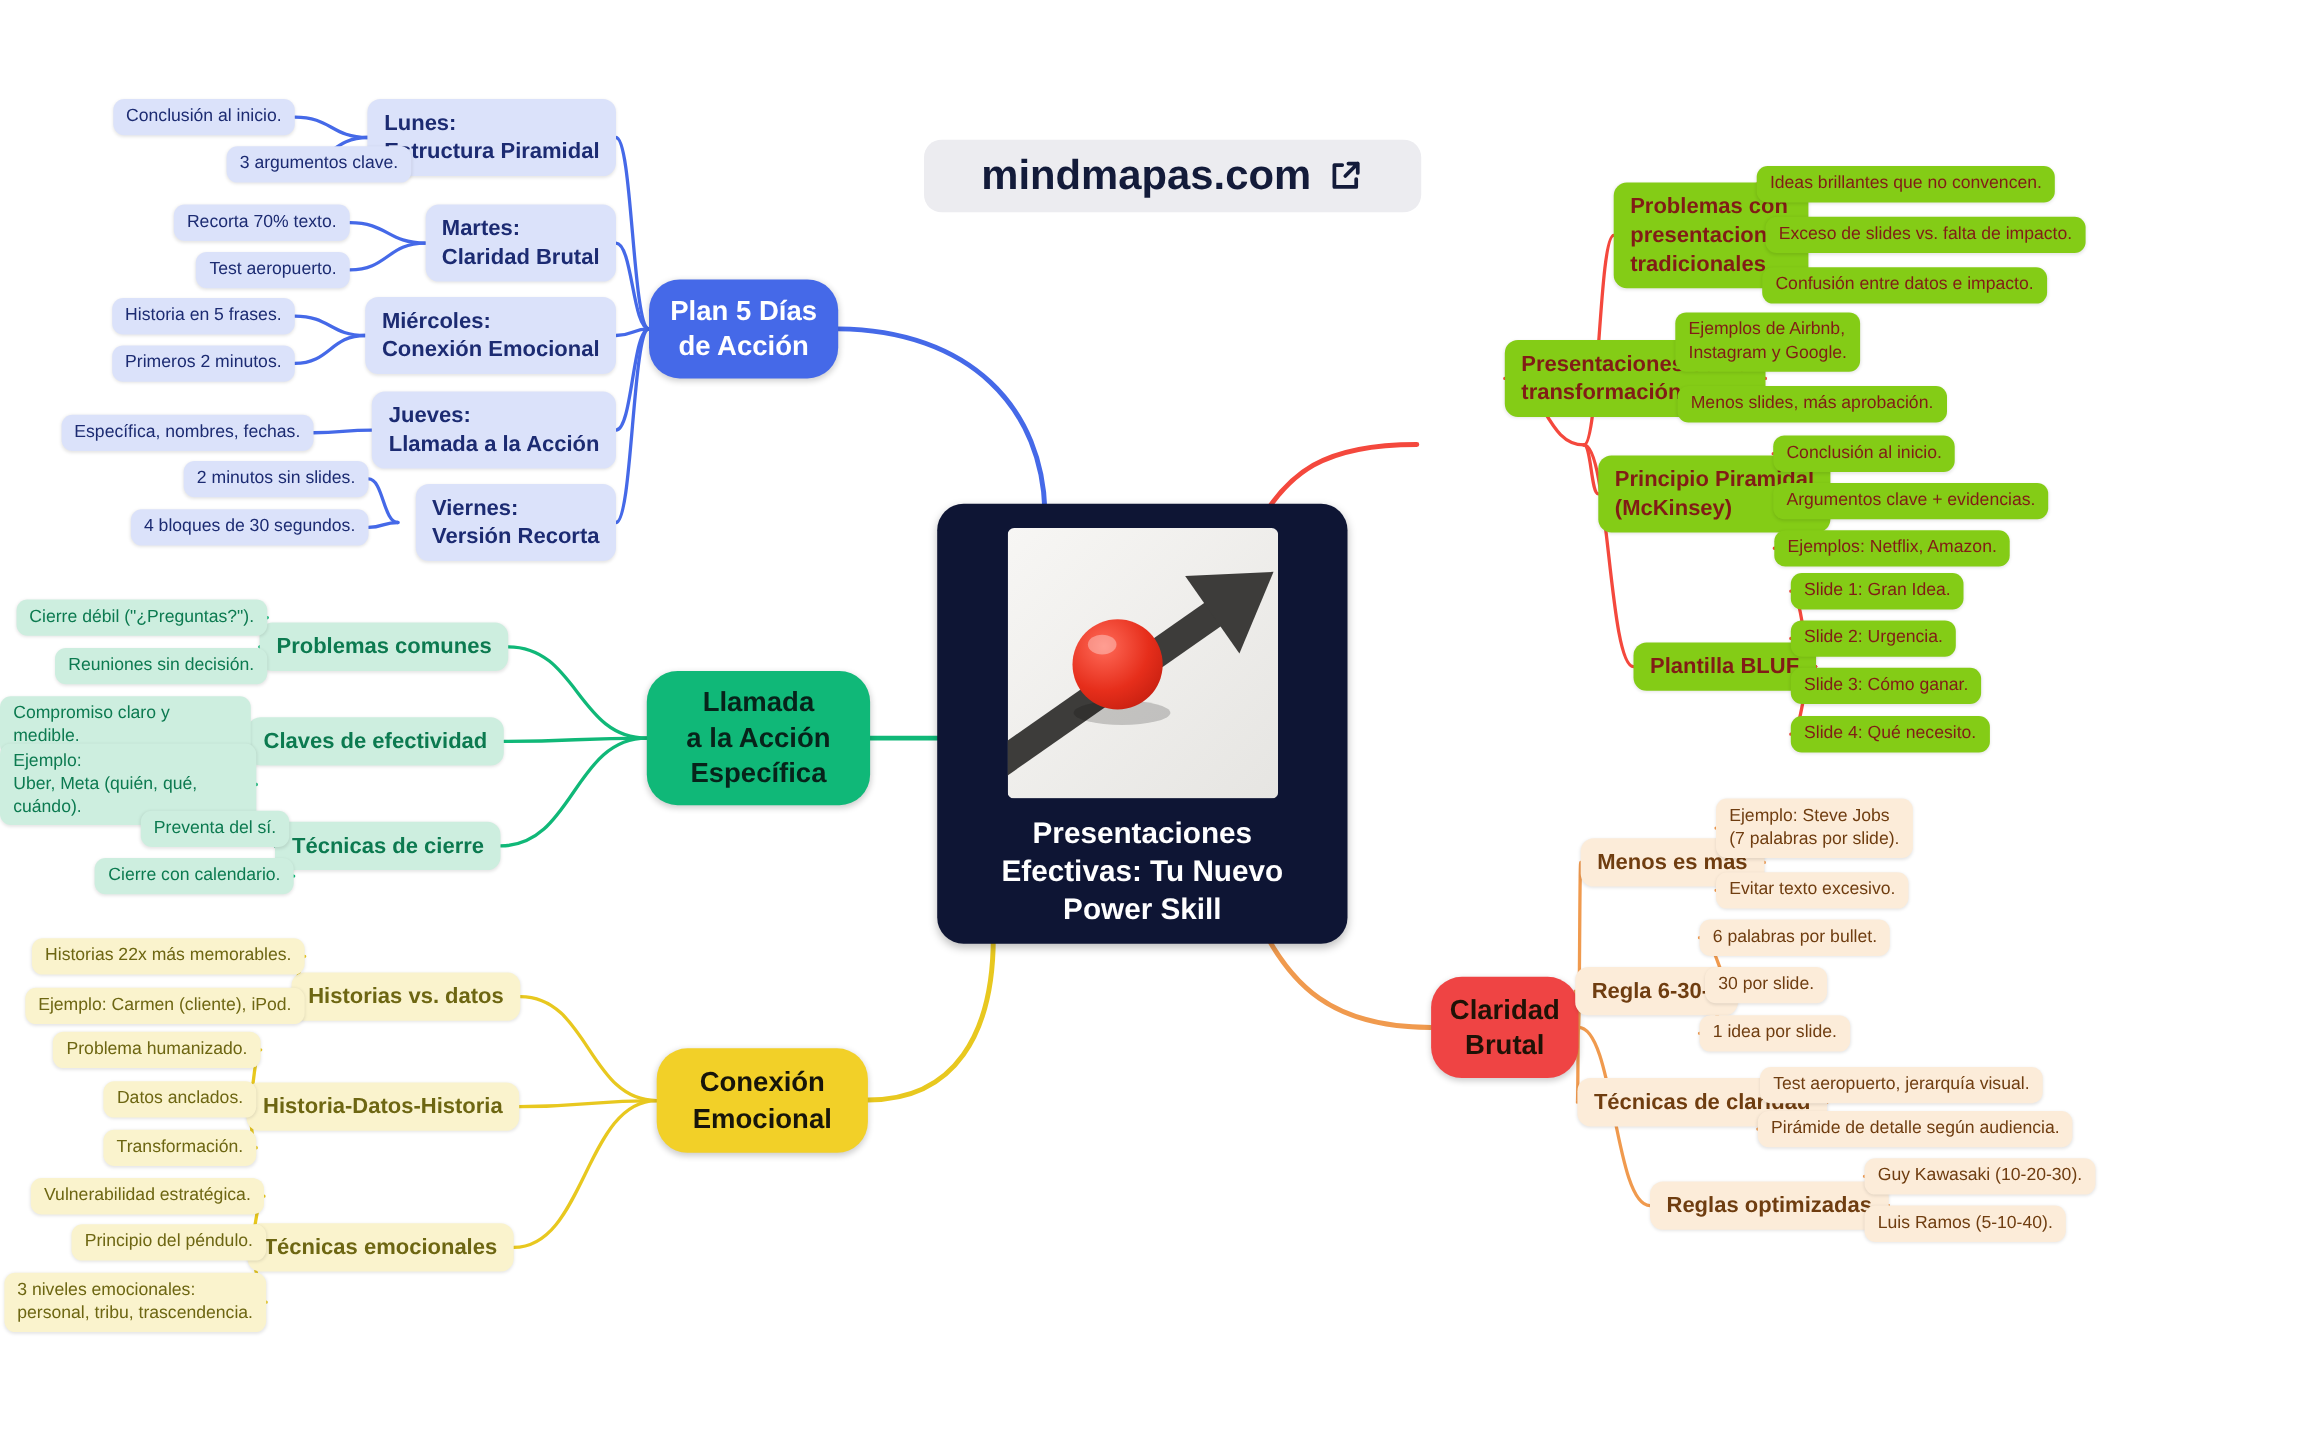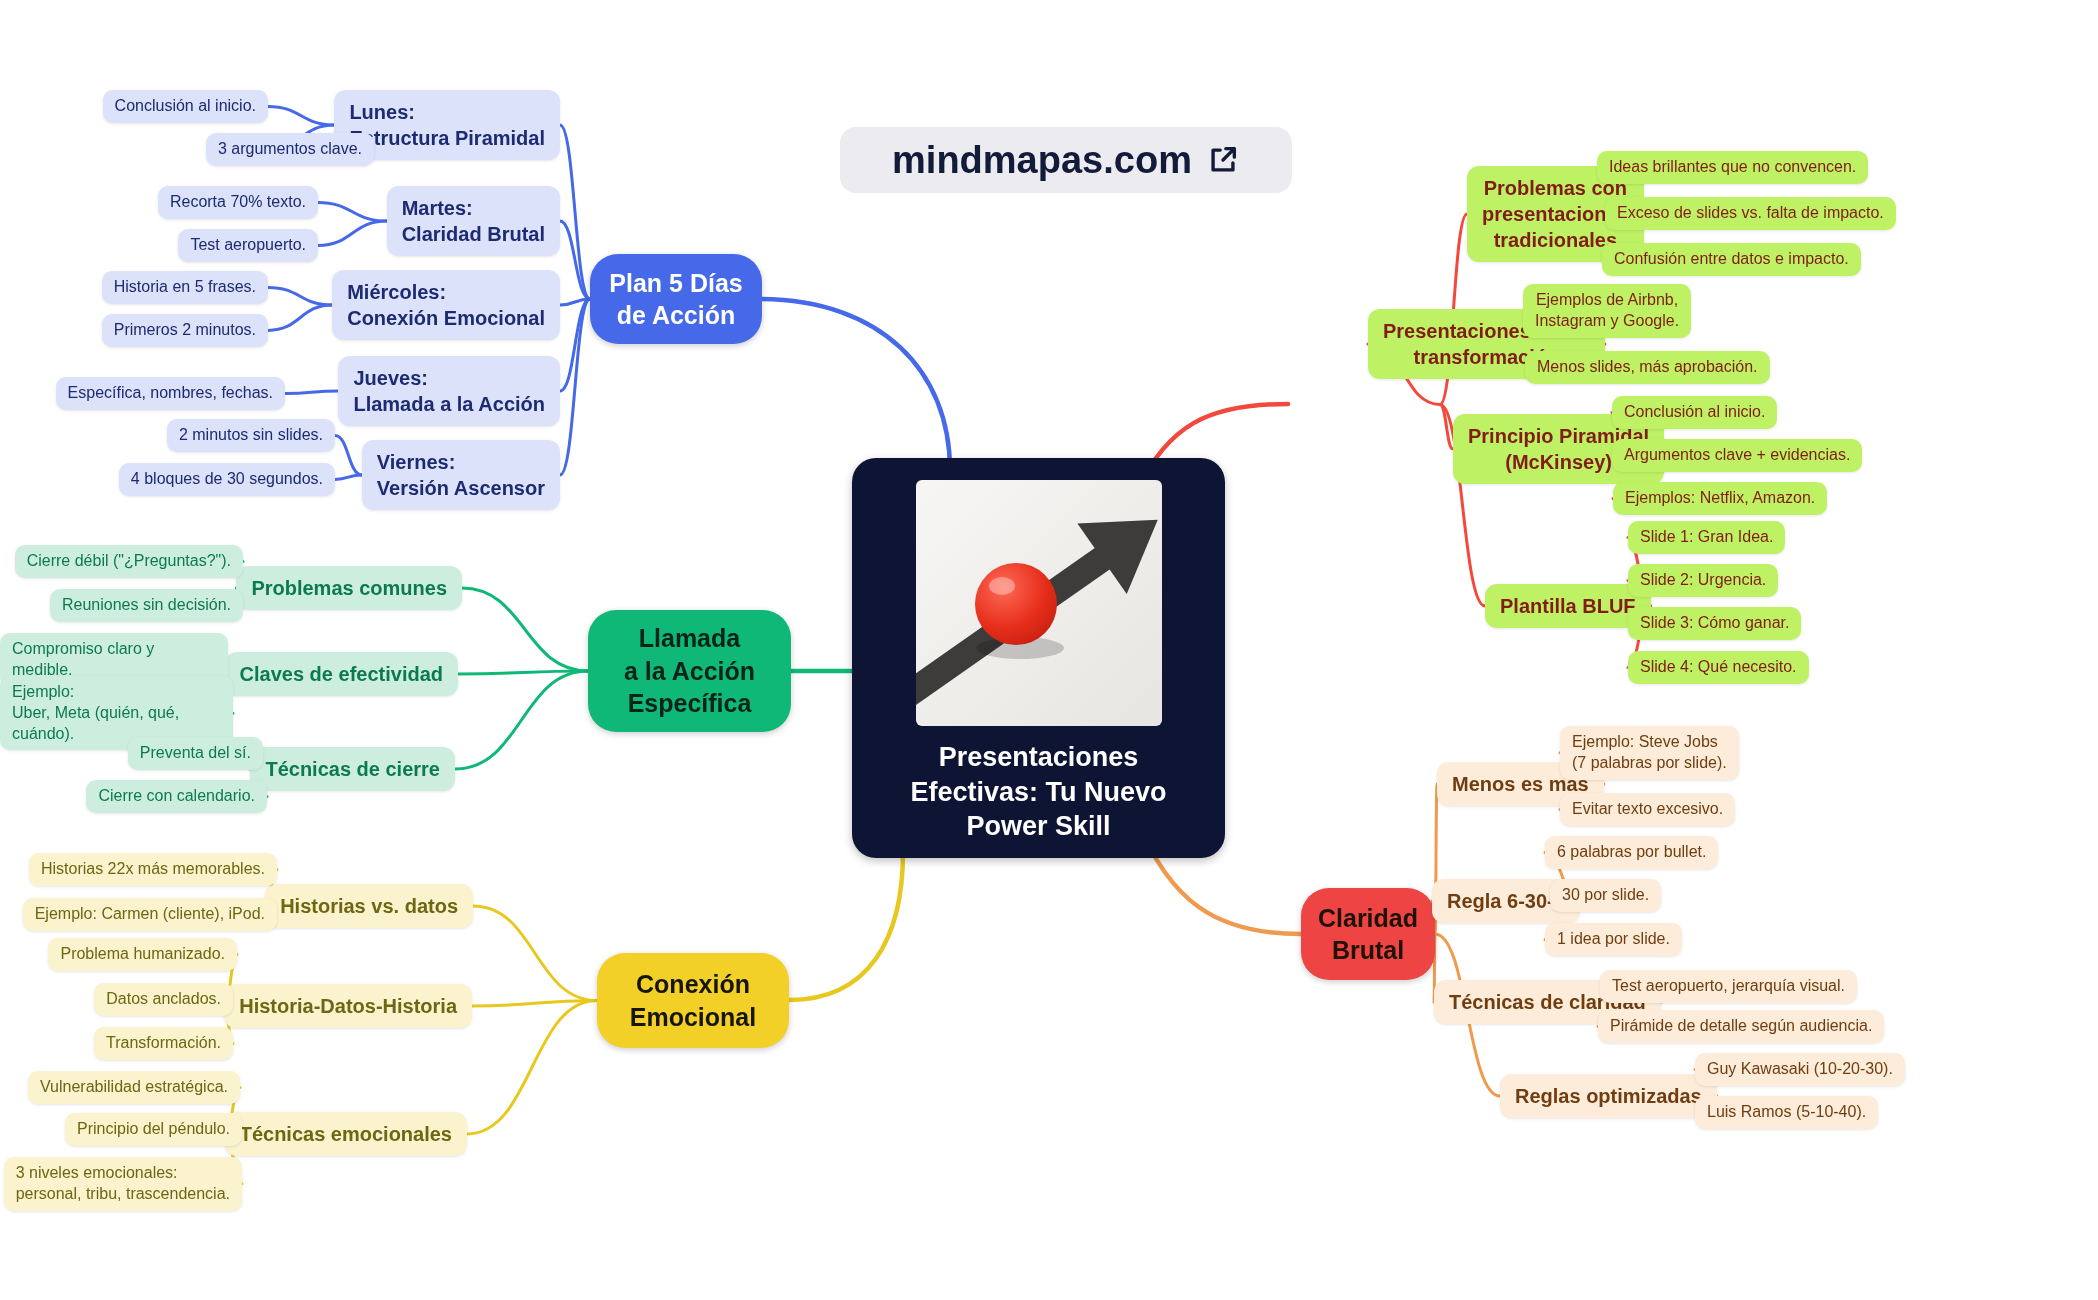--- a/index.html
+++ b/index.html
@@ -11,21 +11,21 @@
         box-shadow:0 1px 3px rgba(0,0,0,.10);line-height:1.3;}
   .leaf{font-size:16px;padding:6px 12px;border-radius:10px;}
   .topic{font-size:20px;font-weight:bold;padding:9px 15px;border-radius:12px;}
   .main{font-size:25px;font-weight:bold;border-radius:28px;display:flex;align-items:center;
         justify-content:center;text-align:center;color:#ffffff;
         box-shadow:0 2px 6px rgba(0,0,0,.20);}
 
   .c-blue-main{background:#4569e8;}
   .c-blue{background:#dbe2fa;color:#1c2b72;}
   .c-red-main{background:#f4483d;}
-  .c-red{background:#bef264;color:#811c16;text-align:center;}
+  .c-red{background:#84cc16;color:#811c16;}
   .c-green-main{background:#10b878;color:#07231a;}
   .c-green{background:#cdeedf;color:#0c7a50;}
   .c-yellow-main{background:#f2d028;color:#17150a;}
   .c-yellow{background:#faf3cd;color:#6d6612;}
   .c-orange-main{background:#ef4444;color:#1f1206;}
   .c-orange{background:#fcecd9;color:#6f3d10;}
 
   #header{position:absolute;left:840px;top:127px;width:452px;height:66px;background:#ececf0;
           border-radius:16px;display:flex;align-items:center;justify-content:center;gap:14px;
           cursor:pointer;}
@@ -166,21 +166,21 @@
   <div class="node topic c-blue" style="right:1538px;top:270px;">Miércoles:
 Conexión Emocional</div>
   <div class="node leaf c-blue" style="right:1830px;top:271px;">Historia en 5 frases.</div>
   <div class="node leaf c-blue" style="right:1830px;top:314px;">Primeros 2 minutos.</div>
 
   <div class="node topic c-blue" style="right:1538px;top:356px;">Jueves:
 Llamada a la Acción</div>
   <div class="node leaf c-blue" style="right:1813px;top:377px;">Específica, nombres, fechas.</div>
 
   <div class="node topic c-blue" style="right:1538px;top:440px;">Viernes:
-Versión Ascensor</div>
+Versión Recorta</div>
   <div class="node leaf c-blue" style="right:1763px;top:419px;">2 minutos sin slides.</div>
   <div class="node leaf c-blue" style="right:1763px;top:463px;">4 bloques de 30 segundos.</div>
 
 
   <div class="node topic c-red" style="left:1467px;top:166px;">Problemas con
 presentaciones
 tradicionales</div>
   <div class="node leaf c-red" style="left:1597px;top:151px;">Ideas brillantes que no convencen.</div>
   <div class="node leaf c-red" style="left:1605px;top:197px;">Exceso de slides vs. falta de impacto.</div>
   <div class="node leaf c-red" style="left:1602px;top:243px;">Confusión entre datos e impacto.</div>

